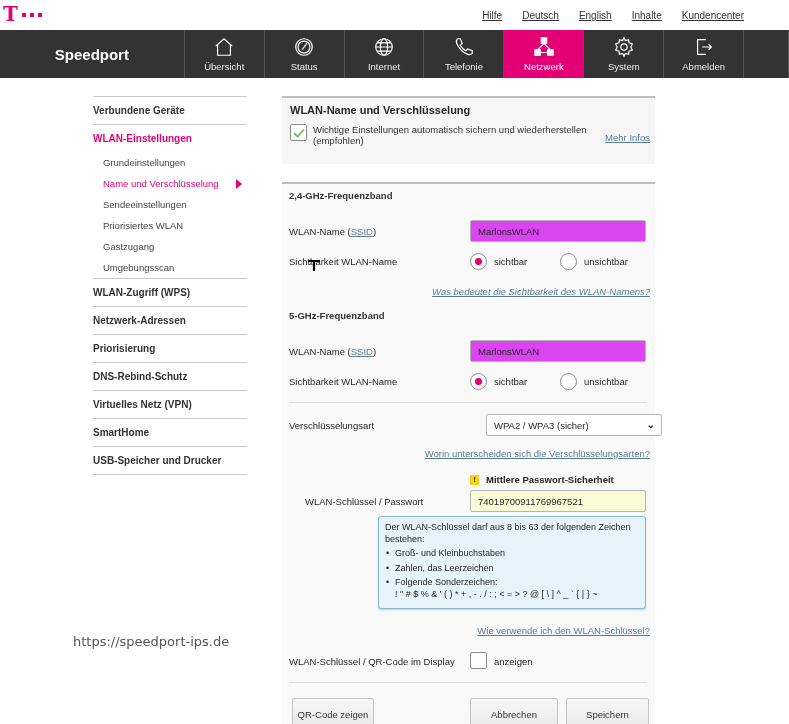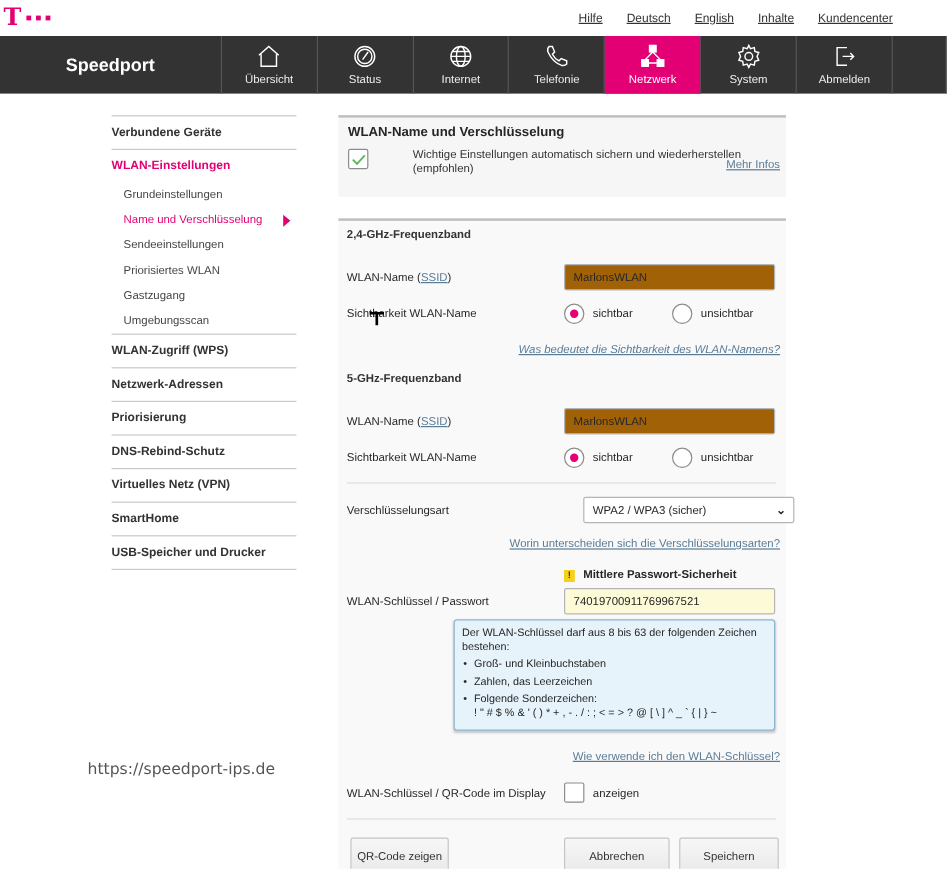--- a/index.html
+++ b/index.html
@@ -30,31 +30,31 @@
   .sb-sub.active { color: #e20074; }
   .sb-sub .arrow { position: absolute; right: 5px; top: 6px; width: 0; height: 0; border-left: 6px solid #e20074; border-top: 5px solid transparent; border-bottom: 5px solid transparent; }
   .sb-end { border-top: 1px solid #c8c8c8; }
 
   .watermark { position: absolute; left: 73px; top: 634px; font-family: "DejaVu Sans", sans-serif; font-size: 13px; color: #555; }
 
   
   .main { position: absolute; left: 282px; top: 96px; width: 373px; }
   .panel-top { background: #f6f6f6; border-top: 2px solid #bdbdbd; height: 68px; padding: 6px 8px; position: relative; }
   .panel-title { font-size: 11px; font-weight: bold; color: #262626; }
-  .auto-row { display: flex; margin-top: 8px; align-items: flex-start; gap: 31px; }
+  .auto-row { display: flex; margin-top: 8px; align-items: flex-start; }
   .checkbox-green { width: 17px; height: 17px; border: 1px solid #8c8c8c; border-radius: 2px; background: #fff; display: flex; align-items: center; justify-content: center; margin-right: 6px; flex-shrink: 0; }
   .auto-text { font-size: 9.5px; color: #333; width: 280px; line-height: 11px; }
   .link { color: #5a7b96; text-decoration: underline; font-size: 9.5px; }
   .mehr { position: absolute; right: 5px; top: 34px; }
 
   .panel-main { position: absolute; left: 0; top: 86px; width: 373px; height: 642px; background: #f9f9f9; border-top: 2px solid #bdbdbd; }
   .sec-title { position: absolute; left: 7px; font-size: 9.5px; font-weight: bold; color: #333; }
   .lbl { position: absolute; left: 7px; font-size: 9.5px; color: #262626; }
   .lbl .ssid { color: #5a7b96; text-decoration: underline; }
-  .txtin { position: absolute; left: 188px; width: 176px; height: 22px; border: 1px solid #b5b5b5; border-radius: 2px; background: #a16207; font-size: 9.5px; padding: 5px 7px; color: #262626; }
+  .txtin { position: absolute; left: 188px; width: 176px; height: 22px; border: 1px solid #b5b5b5; border-radius: 2px; background: #d946ef; font-size: 9.5px; padding: 5px 7px; color: #262626; }
   .txtin.yellow { background: #fdfbd7; }
   .radio { position: absolute; width: 17px; height: 17px; border: 1px solid #8c8c8c; border-radius: 50%; background: #fff; }
   .radio.on::after { content: ""; position: absolute; left: 4px; top: 4px; width: 7px; height: 7px; border-radius: 50%; background: #e20074; }
   .rlbl { position: absolute; font-size: 9.5px; color: #262626; }
   .hr { position: absolute; left: 7px; width: 358px; height: 1px; background: #dcdcdc; }
   .select { position: absolute; left: 204px; width: 176px; height: 22px; border: 1px solid #b5b5b5; border-radius: 2px; background: #fff; font-size: 9.5px; padding: 5px 7px; }
   .select .chev { position: absolute; right: 6px; top: 4px; font-size: 10px; font-weight: bold; }
   .rlink { position: absolute; right: 5px; }
   .strength { position: absolute; left: 188px; font-size: 9.5px; font-weight: bold; display: flex; align-items: center; }
   .warn { width: 9px; height: 10px; background: #f7d117; color: #333; font-size: 8px; font-weight: bold; text-align: center; line-height: 10px; margin-right: 7px; }
@@ -210,21 +210,21 @@
     <div class="select" style="top:230px;">
       <span>WPA2 / WPA3 (sicher)</span>
       <span class="chev">⌄</span>
     </div>
     <a class="link rlink" style="top:264px;">Worin unterscheiden sich die Verschlüsselungsarten?</a>
 
     <div class="strength" style="top:290px;">
       <span class="warn">!</span>
       <span>Mittlere Passwort-Sicherheit</span>
     </div>
-    <div class="lbl" style="top:312px;">WLAN-Schlüssel / Passwort</div>
+    <div class="lbl" style="top:312px;margin-left:16px;">WLAN-Schlüssel / Passwort</div>
     <div class="txtin yellow" style="top:306px;">74019700911769967521</div>
     <div class="tooltip" style="top:332px;">
       <div>Der WLAN-Schlüssel darf aus 8 bis 63 der folgenden Zeichen bestehen:</div>
       <ul>
         <li>Groß- und Kleinbuchstaben</li>
         <li>Zahlen, das Leerzeichen</li>
         <li><span>Folgende Sonderzeichen:</span><br><span>! " # $ % &amp; ' ( ) * + , - . / : ; &lt; = &gt; ? @ [ \ ] ^ _ ` { | } ~</span></li>
       </ul>
     </div>
     <a class="link rlink" style="top:441px;">Wie verwende ich den WLAN-Schlüssel?</a>

